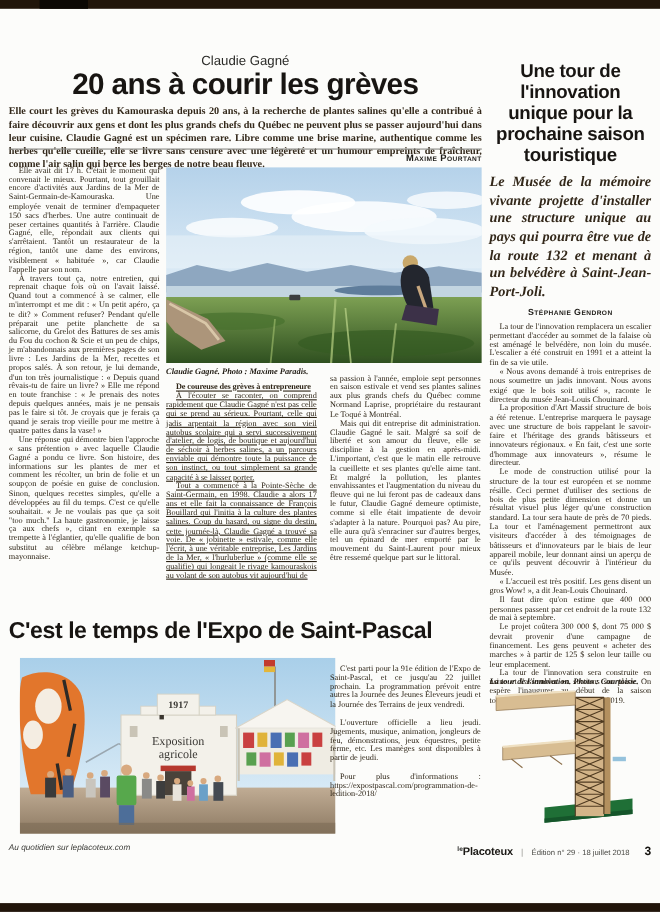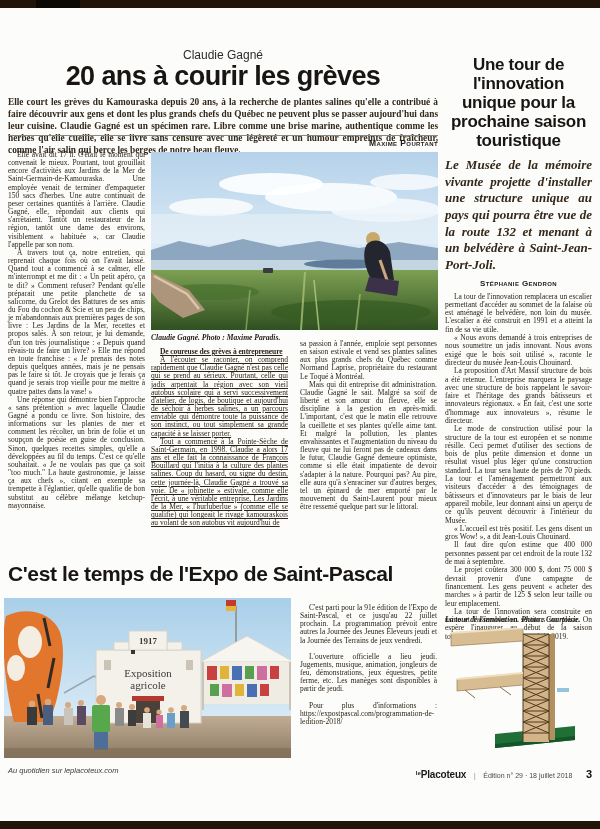--- a/index.html
+++ b/index.html
@@ -27,21 +27,21 @@
   .col1{position:absolute;left:8px;top:151px;width:137px;}
   .col2{position:absolute;left:151px;top:348px;width:137px;text-decoration:underline;}
   .col3{position:absolute;left:300px;top:340px;width:137px;}
   .subhead{font-weight:bold;font-size:7.4px;letter-spacing:-0.1px;margin:0 0 3px 0;color:#1f1a12;}
   .caption{font-weight:bold;font-style:italic;font-size:7.6px;color:#1f1a12;}
   .cap1{position:absolute;left:151px;top:333px;width:287px;}
   .cap2{position:absolute;left:445px;top:615px;width:147px;}
 
   
   .photo1{position:absolute;left:151px;top:152px;width:287px;height:178px;}
-  .photo2{position:absolute;left:4px;top:598px;width:287px;height:180px;text-decoration:underline;}
+  .photo2{position:absolute;left:18px;top:598px;width:287px;height:180px;text-decoration:underline;}
   .photo3{position:absolute;left:445px;top:628px;width:150px;height:133px;}
   .photo1 svg,.photo2 svg,.photo3 svg{display:block;}
 
   
   .expo-head{position:absolute;left:8px;top:562px;width:430px;text-align:left;
              font-family:"Liberation Sans",sans-serif;font-weight:bold;font-size:21px;
              letter-spacing:-0.4px;color:#181512;}
   .expo-col{position:absolute;left:300px;top:604px;width:137px;}
   .expo-col p{margin:0 0 8px 0;}
 

